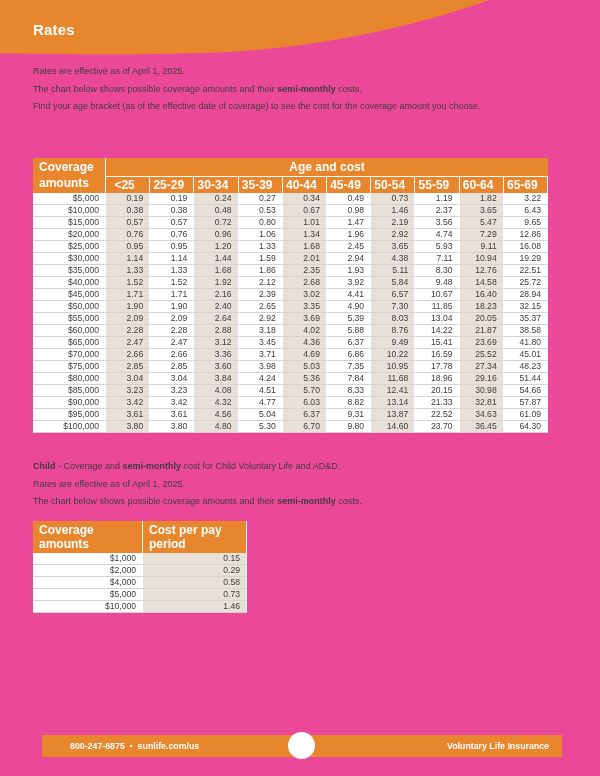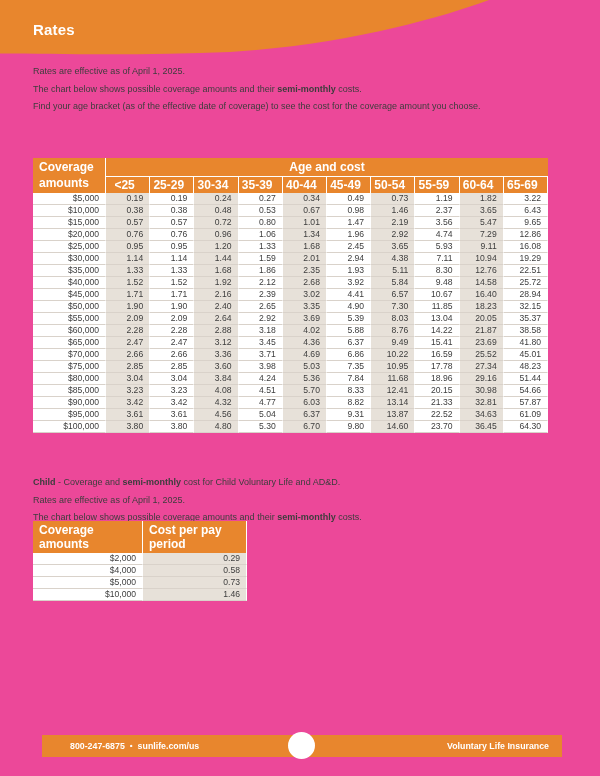--- a/index.html
+++ b/index.html
@@ -17,21 +17,21 @@
   .banner h1 {
     position:absolute; left:33px; top:21px; margin:0;
     color:#fff; font-size:15px; font-weight:bold; letter-spacing:.2px;
   }
 
   
   .intro { position:absolute; left:33px; width:545px; }
   .intro p { margin:0; font-size:9px; line-height:17.6px; color:var(--text,#3d3d3d); }
   .intro b { font-weight:bold; }
   .spouse-intro { top:63px; }
-  .child-intro  { top:474px; }
+  .child-intro  { top:458px; }
 
   
   table { border-collapse:separate; border-spacing:0; table-layout:fixed; }
   th { background:var(--orange,#e8862d); color:#fff; font-weight:bold; font-size:12px;margin-top:22px; }
   tbody td {
     font-size:8.6px; color:var(--text,#3d3d3d); text-align:right;
     padding:0 6px 0 0; height:11px; line-height:11px;
     border-bottom:1px solid var(--border,#d9d2ca);
     border-right:1px solid #fff; background:#fff;
     overflow:hidden; white-space:nowrap;
@@ -385,20 +385,24 @@
           <col class="c2">
         </colgroup>
       <thead>
         <tr>
           <th>Coverage amounts</th>
           <th>Cost per pay period</th>
         </tr>
       </thead>
       <tbody id="child-tbody">
           <tr>
+            <td>$1,000</td>
+            <td class="cost">0.15</td>
+          </tr>
+          <tr>
             <td>$2,000</td>
             <td class="cost">0.29</td>
           </tr>
           <tr>
             <td>$4,000</td>
             <td class="cost">0.58</td>
           </tr>
           <tr>
             <td>$5,000</td>
             <td class="cost">0.73</td>

